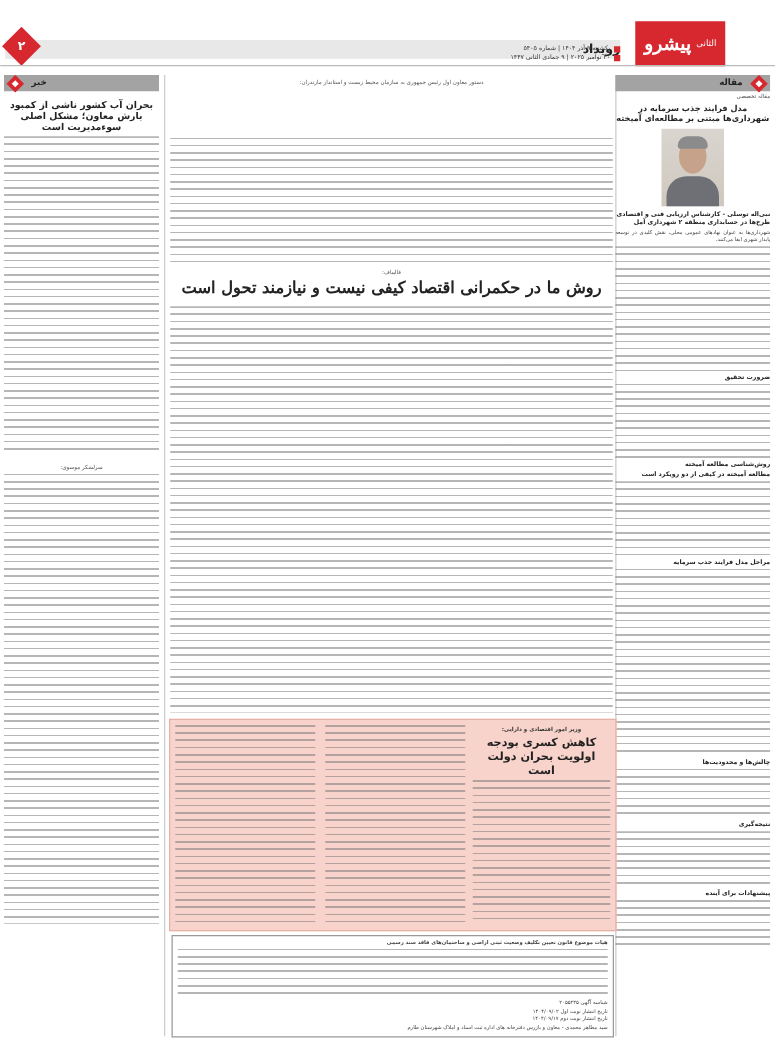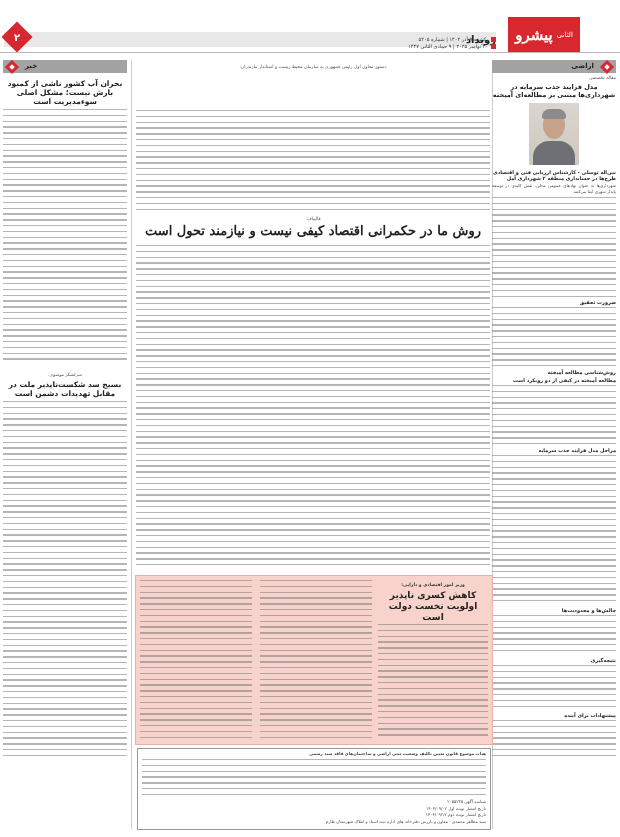--- a/index.html
+++ b/index.html
@@ -57,21 +57,21 @@
   <div class="pagenum">
       <span>۲</span>
     </div>
   <div class="rule"></div>
 </div>
 
 <div class="vline" style="left:492px"></div>
 <div class="vline" style="left:131px"></div>
 
 <div class="col" style="right:4px;width:124px;">
-  <div class="coltag"><span class="diamond" style="right:4px"></span><span>اراضی</span></div>
+  <div class="coltag"><span class="diamond" style="right:4px"></span><span>مقاله</span></div>
   <div class="kicker" style="text-align:right">مقاله تخصصی</div>
   <div class="h-small" style="font-size:6.5px;line-height:8px">مدل فرایند جذب سرمایه در شهرداری‌ها مبتنی بر مطالعه‌ای آمیخته</div>
   <div class="photo">
       <div class="body"></div>
       <div class="head"></div>
       <div class="hair"></div>
     </div>
   <div class="subhead">نبی‌اله توسلی - کارشناس ارزیابی فنی و اقتصادی طرح‌ها در حسابداری منطقه ۲ شهرداری آمل</div>
   <div class="body-text">شهرداری‌ها به عنوان نهادهای عمومی محلی، نقش کلیدی در توسعه پایدار شهری ایفا می‌کنند.</div>
   <div class="txtfill" style="height:100px;margin-top:2px"></div>
@@ -97,36 +97,35 @@
 
 <div class="abs" style="left:136px;top:214px;width:354px;">
   <div class="kicker">قالیباف:</div>
   <div class="h-big" style="font-size:13px;line-height:15px">روش ما در حکمرانی اقتصاد کیفی نیست و نیازمند تحول است</div>
 </div>
 <div class="abs txtfill" style="left:136px;top:245px;width:354px;height:325px;"></div>
 
 <div class="pink">
   <div class="abs" style="right:4px;top:4px;width:110px;">
     <div class="kicker" style="font-weight:bold;color:#333">وزیر امور اقتصادی و دارایی:</div>
-    <div class="h-small" style="font-size:9px;line-height:11px">کاهش کسری ناپذیر اولویت نخست دولت است</div>
+    <div class="h-small" style="font-size:9px;line-height:11px">کاهش کسری بودجه اولویت بحران دولت است</div>
   </div>
   <div class="abs txtfill" style="right:4px;top:48px;width:110px;height:115px;"></div>
   <div class="abs txtfill" style="right:120px;top:4px;width:112px;height:160px;"></div>
   <div class="abs txtfill" style="left:4px;top:4px;width:112px;height:160px;"></div>
 </div>
 
 <div class="notice">
   <div class="body-text" style="padding:2px 4px;font-weight:bold">هیات موضوع قانون تعیین تکلیف وضعیت ثبتی اراضی و ساختمان‌های فاقد سند رسمی</div>
   <div class="abs txtfill" style="left:4px;right:4px;top:10px;height:38px;"></div>
   <div class="abs body-text" style="right:4px;top:50px">شناسه آگهی ۲۰۵۵۲۳۵</div>
   <div class="abs body-text" style="right:4px;top:57px">تاریخ انتشار نوبت اول ۱۴۰۴/۰۹/۰۲</div>
   <div class="abs body-text" style="right:4px;top:63px">تاریخ انتشار نوبت دوم ۱۴۰۴/۰۹/۱۷</div>
   <div class="abs body-text" style="right:4px;top:70px">سید مظاهر محمدی - معاون و بازرس دفترخانه های اداره ثبت اسناد و املاک شهرستان طارم</div>
 </div>
 
 <div class="col" style="left:3px;width:124px;">
   <div class="coltag" style="padding-right:0;padding-left:22px;text-align:left"><span class="diamond" style="left:4px"></span><span>خبر</span></div>
-  <div class="h-small" style="margin-top:6px">بحران آب کشور ناشی از کمبود بارش نیست؛ مشکل اصلی سوءمدیریت است</div>
+  <div class="h-small" style="margin-top:6px">بحران آب کشور ناشی از کمبود بارش معاون؛ مشکل اصلی سوءمدیریت است</div>
   <div class="txtfill" style="height:255px"></div>
   <div class="kicker" style="margin-top:8px">سرلشکر موسوی:</div>
-  <div class="h-small">بسیج سد شکست‌ناپذیر ملت در مقابل تهدیدات دشمن است</div>
   <div class="txtfill" style="height:360px"></div>
 </div>
 
 </body></html>

